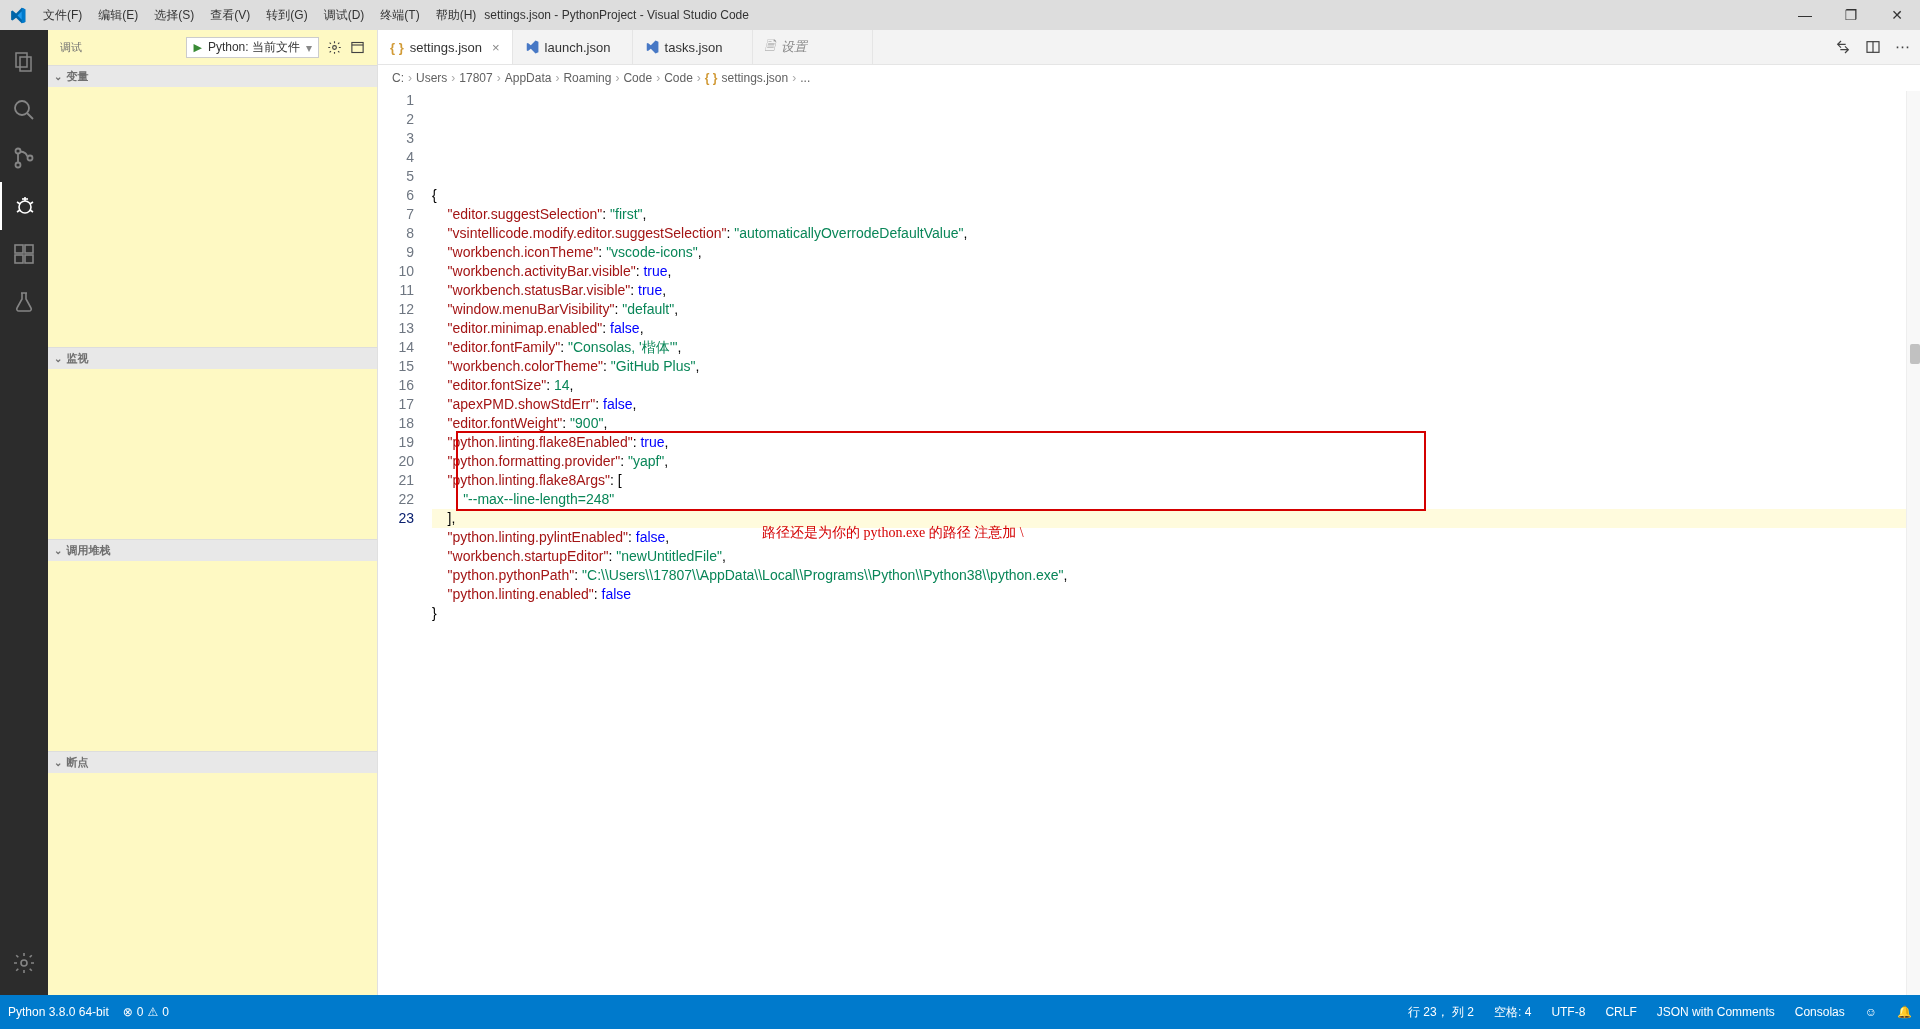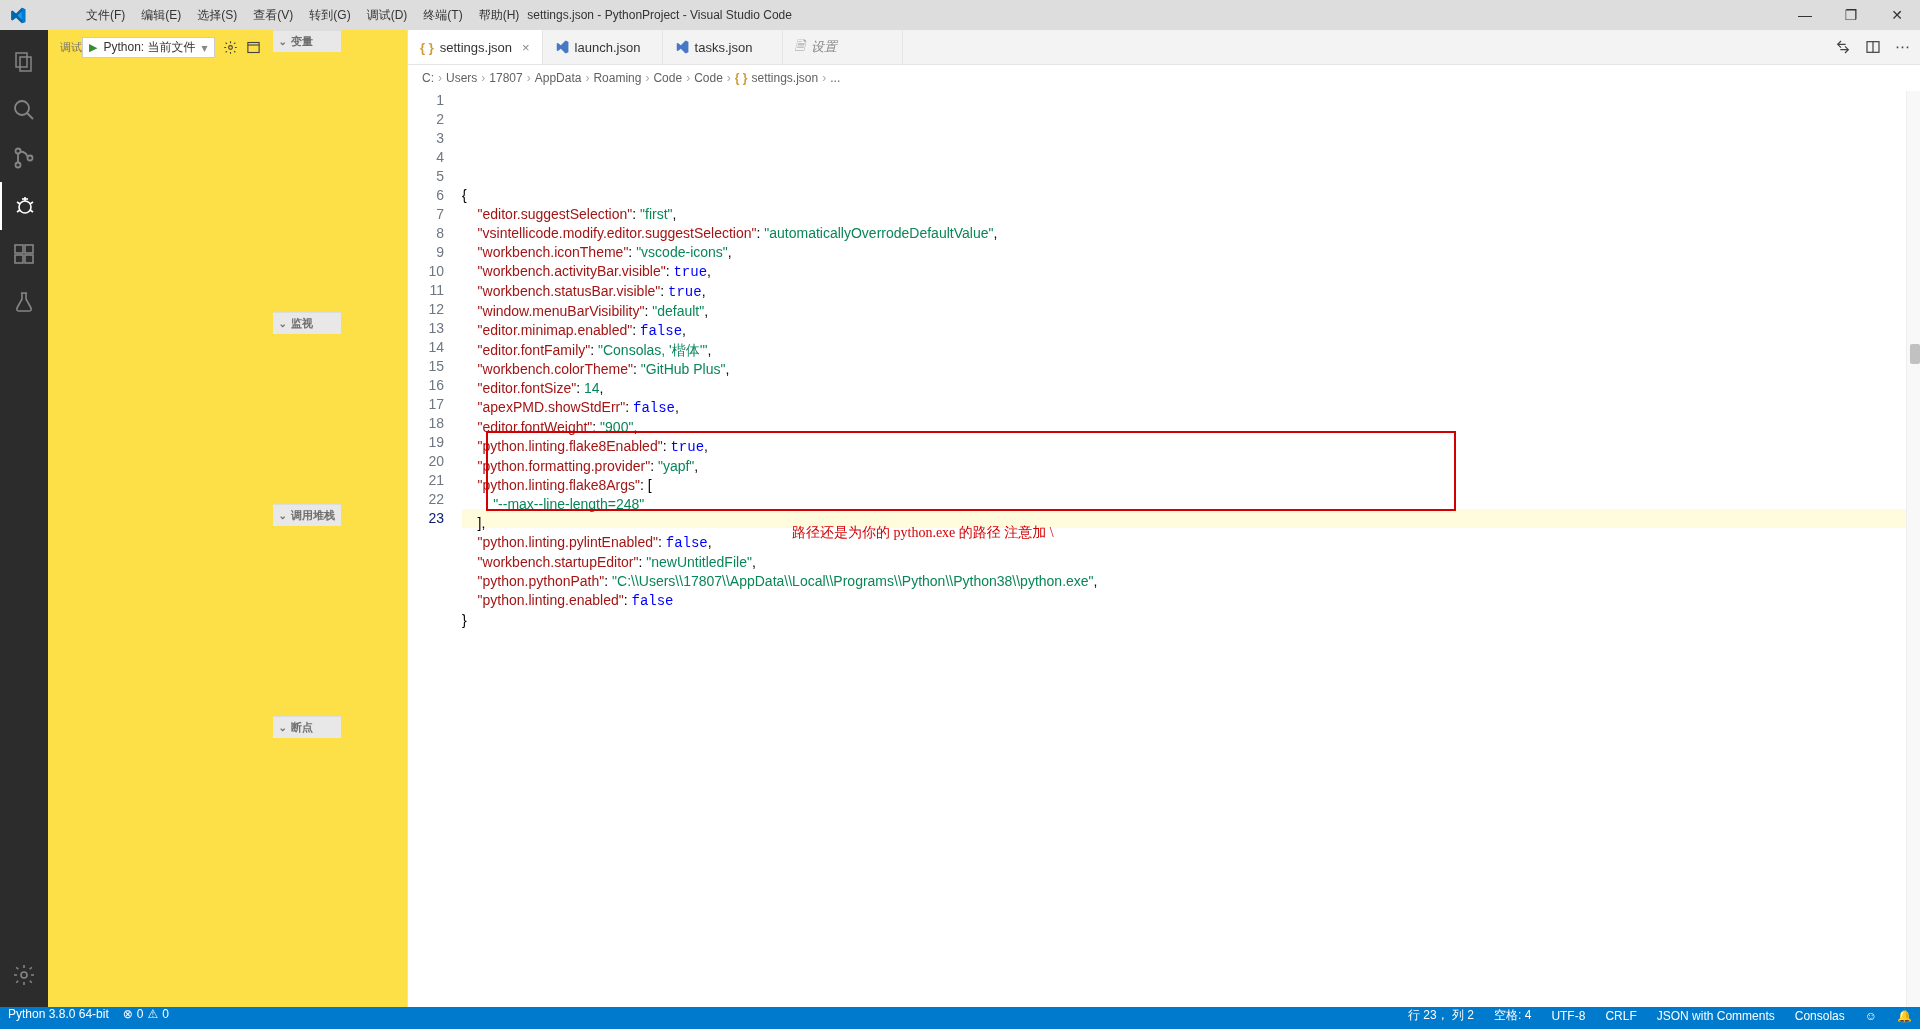--- a/index.html
+++ b/index.html
@@ -1,29 +1,29 @@
 <!DOCTYPE html>
 <html><head>
 <meta charset="utf-8">
 <style>
 * { margin: 0; padding: 0; box-sizing: border-box; font-family: "Segoe UI", "Microsoft YaHei", sans-serif; }
 body { width: 1920px; height: 1029px; overflow: hidden; display: flex; flex-direction: column; background: #fff; }
 .titlebar { height: 30px; background: #dddddd; display: flex; align-items: center; font-size: 12px; color: #333; }
 .titlebar .vscode-logo { width: 35px; display: flex; justify-content: center; align-items: center; }
-.titlebar .menu { display: flex; margin-left: 43px; }
+.titlebar .menu { display: flex; }
 .titlebar .menu span { padding: 0 8px; cursor: pointer; }
 .titlebar .title { flex: 1; color: #333; }
 .titlebar .winctrl { display: flex; }
 .titlebar .winctrl span { width: 46px; text-align: center; font-size: 14px; cursor: pointer; }
 .main { flex: 1; display: flex; min-height: 0; }
 .activitybar { width: 48px; background: #2c2c2c; display: flex; flex-direction: column; align-items: center; padding-top: 8px; }
 .activitybar .ab-icon { width: 48px; height: 48px; display: flex; align-items: center; justify-content: center; color: #858585; cursor: pointer; }
 .activitybar .ab-icon.active { color: #fff; border-left: 2px solid #fff; }
 .activitybar .ab-bottom { margin-top: auto; margin-bottom: 8px; }
-.sidebar { width: 360px; background: #fde047; display: flex; flex-direction: row; border-right: 1px solid #e0e0e0; }
+.sidebar { width: 330px; background: #fef9c3; display: flex; flex-direction: column; border-right: 1px solid #e0e0e0; }
 .sidebar-header { height: 35px; display: flex; align-items: center; padding: 0 12px; font-size: 11px; color: #6f6f6f; }
 .sidebar-header .sh-title { flex: 1; }
 .sidebar-header .sh-run { display: flex; align-items: center; background: #fff; border: 1px solid #ccc; padding: 1px 6px; font-size: 12px; color: #333; }
 .sidebar-header .sh-run .tri { color: #388a34; margin-right: 6px; font-size: 11px; }
 .sidebar-header .sh-gear, .sidebar-header .sh-book { margin-left: 8px; color: #424242; cursor: pointer; font-size: 14px; }
 .section-head { height: 22px; background: #e8e8e8; display: flex; align-items: center; padding: 0 6px; font-size: 11px; font-weight: 700; color: #6f6f6f; border-top: 1px solid #ddd; cursor: pointer; }
 .section-head .chev { margin-right: 4px; font-size: 10px; }
 .section-body { flex: 1; }
 .editor-area { flex: 1; display: flex; flex-direction: column; background: #fff; min-width: 0; }
 .tabs { height: 35px; background: #f3f3f3; display: flex; align-items: stretch; border-bottom: 1px solid #e5e5e5; }
@@ -42,27 +42,27 @@
 .code-wrap { flex: 1; display: flex; font-family: Consolas, "Courier New", monospace; font-size: 14px; line-height: 19px; position: relative; overflow: hidden; }
 .gutter { width: 54px; text-align: right; color: #237893; padding-right: 18px; user-select: none; }
 .gutter .ln { color: #6e7681; }
 .gutter .ln.cur { color: #0b216f; font-weight: normal; }
 .code { flex: 1; white-space: pre; color: #333; position: relative; }
 .code .hl-line { position: absolute; left: 0; right: 0; height: 19px; background: #fffbdd; z-index: 0; }
 .code pre { position: relative; z-index: 1; margin: 0; font-family: inherit; font-size: inherit; }
 .tok-key { color: #a31515; }
 .tok-str { color: #098658; }
 .tok-num { color: #098658; }
-.tok-bool { color: #0000ff; font-family: Liberation Mono, monospace; }
+.tok-bool { color: #0000ff; }
 .tok-punc { color: #000; }
 .red-box { position: absolute; border: 2px solid #d40000; z-index: 2; pointer-events: none; }
 .red-note { position: absolute; color: #d40000; font-family: Liberation Serif, serif; font-size: 14px; z-index: 2; }
 .minimap-rail { width: 14px; background: #f8f8f8; border-left: 1px solid #eee; position: relative; }
 .minimap-rail .thumb { position: absolute; top: 253px; right: 0; width: 10px; height: 20px; background: #c1c1c1; border-radius: 2px; }
-.statusbar { height: 22px; background: #007acc; color: #fff; display: flex; align-items: flex-start; font-size: 12px; padding: 0 8px; }
+.statusbar { height: 34px; background: #007acc; color: #fff; display: flex; align-items: center; font-size: 12px; padding: 0 8px; }
 .statusbar .sb-item { margin-right: 14px; display: flex; align-items: center; gap: 4px; cursor: pointer; }
 .statusbar .sb-right { margin-left: auto; display: flex; }
 .statusbar .sb-right .sb-item { margin-left: 20px; margin-right: 0; }
 svg { display: block; }
 </style>
 </head>
 <body>
 
 <div class="titlebar">
   <div class="vscode-logo">

